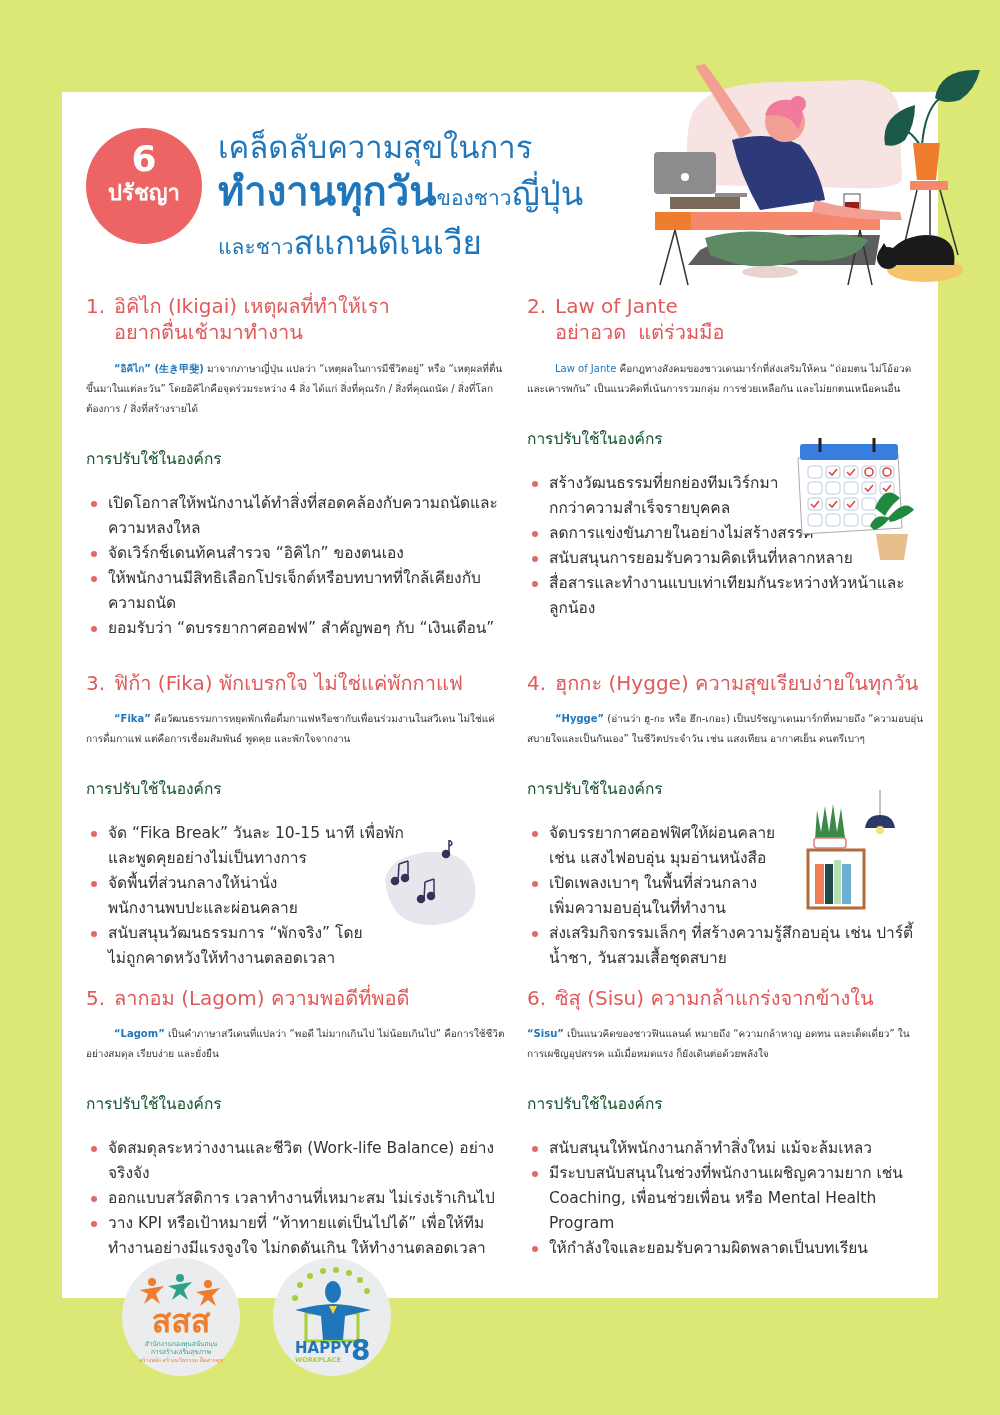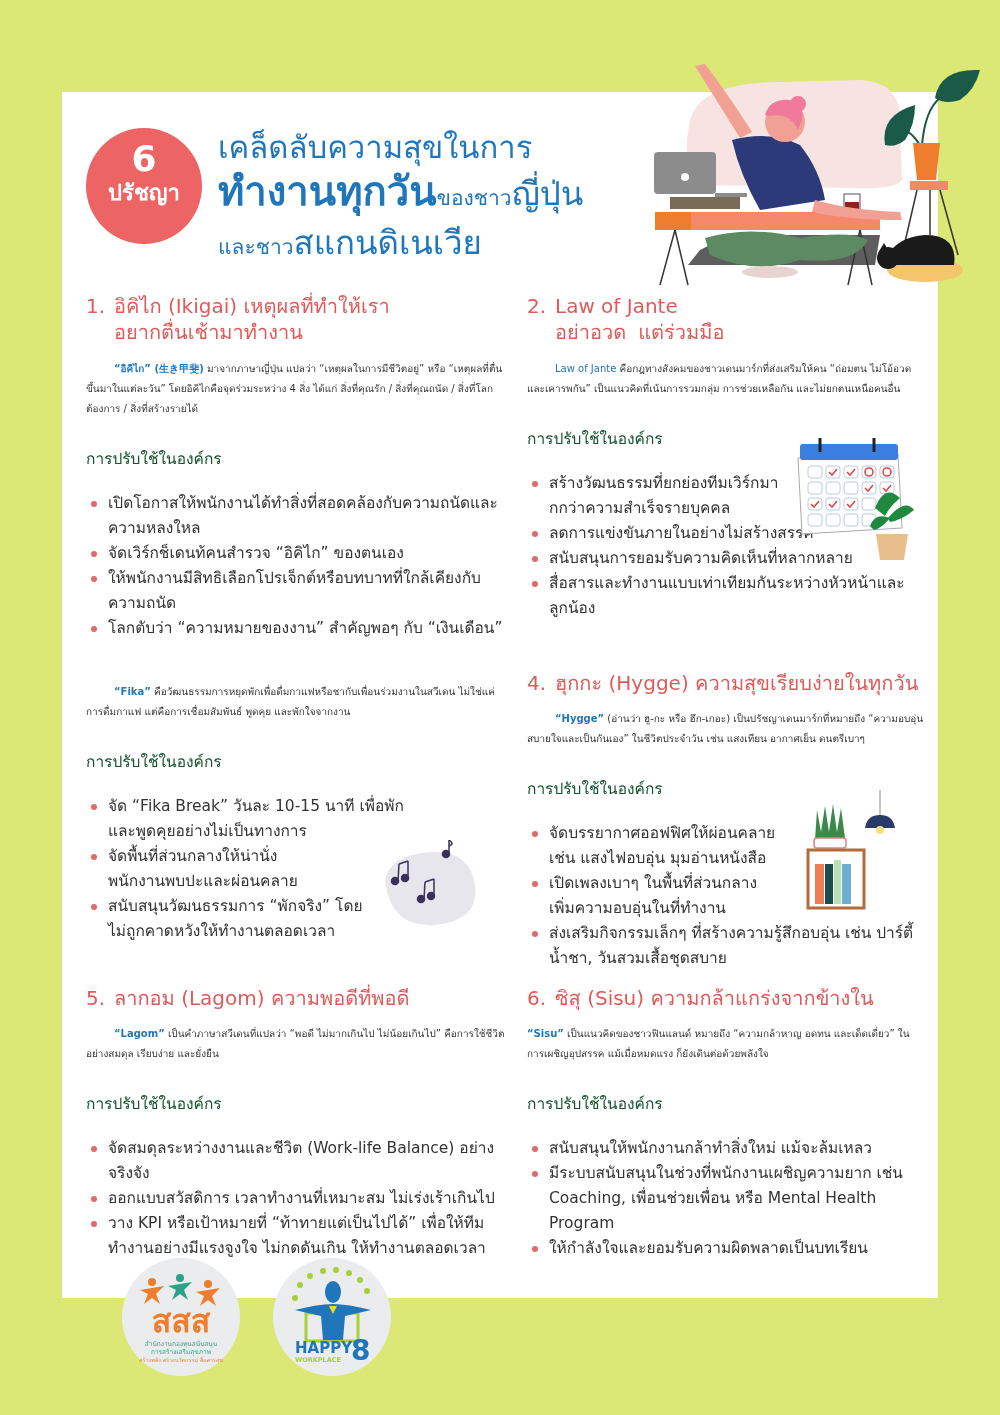--- a/index.html
+++ b/index.html
@@ -171,21 +171,21 @@
   <div class="sec-title">
     <span class="n">1.</span><span>อิคิไก (Ikigai) เหตุผลที่ทำให้เรา</span>
     <span class="sub">อยากตื่นเช้ามาทำงาน</span>
   </div>
   <p class="desc"><span class="kw">“อิคิไก” (生き甲斐)</span><span> มาจากภาษาญี่ปุ่น แปลว่า “เหตุผลในการมีชีวิตอยู่” หรือ “เหตุผลที่ตื่นขึ้นมาในแต่ละวัน” โดยอิคิไกคือจุดร่วมระหว่าง 4 สิ่ง ได้แก่ สิ่งที่คุณรัก / สิ่งที่คุณถนัด / สิ่งที่โลกต้องการ / สิ่งที่สร้างรายได้</span></p>
   <div class="apply">การปรับใช้ในองค์กร</div>
   <ul class="bullets">
     <li>เปิดโอกาสให้พนักงานได้ทำสิ่งที่สอดคล้องกับความถนัดและความหลงใหล</li>
     <li>จัดเวิร์กช็เดนท้คนสำรวจ “อิคิไก” ของตนเอง</li>
     <li>ให้พนักงานมีสิทธิเลือกโปรเจ็กต์หรือบทบาทที่ใกล้เคียงกับความถนัด</li>
-    <li>โลกตับว่า “ความหมายของงาน” สำคัญพอๆ กับ “เงินเดือน”</li>
+    <li>ยอมรับว่า “ดบรรยากาศออฟฟ” สำคัญพอๆ กับ “เงินเดือน”</li>
   </ul>
 </div>
 
 <div class="section" style="left:527px; top:293px; width:395px;">
   <div class="sec-title">
     <span class="n">2.</span><span>Law of Jante</span>
     <span class="sub">อย่าอวด แต่ร่วมมือ</span>
   </div>
   <p class="desc"><span class="kw" style="font-weight:normal">Law of Jante</span><span> คือกฎทางสังคมของชาวเดนมาร์กที่ส่งเสริมให้คน “ถ่อมตน ไม่โอ้อวด และเคารพกัน” เป็นแนวคิดที่เน้นการรวมกลุ่ม การช่วยเหลือกัน และไม่ยกตนเหนือคนอื่น</span></p>
   <div class="apply">การปรับใช้ในองค์กร</div>
@@ -233,20 +233,23 @@
       <path d="M39 66 l3 3 l5 -6"></path>
       <path d="M57 66 l3 3 l5 -6"></path>
   </g>
   <path d="M85 70 Q95 45 110 60 Q100 68 95 78 Z" fill="#1f8a3e"></path>
   <path d="M98 80 Q115 60 124 72 Q112 82 100 84 Z" fill="#1f8a3e"></path>
   <path d="M80 88 Q85 74 100 80 Q92 90 84 92 Z" fill="#1f8a3e"></path>
   <polygon points="86,96 118,96 114,122 90,122" fill="#e8bf8c"></polygon>
 </svg>
 
 <div class="section" style="left:86px; top:670px; width:420px;">
+  <div class="sec-title">
+    <span class="n">3.</span><span>ฟิก้า (Fika) พักเบรกใจ ไม่ใช่แค่พักกาแฟ</span>
+  </div>
   <p class="desc"><span class="kw">“Fika”</span><span> คือวัฒนธรรมการหยุดพักเพื่อดื่มกาแฟหรือชากับเพื่อนร่วมงานในสวีเดน ไม่ใช่แค่การดื่มกาแฟ แต่คือการเชื่อมสัมพันธ์ พูดคุย และพักใจจากงาน</span></p>
   <div class="apply">การปรับใช้ในองค์กร</div>
   <ul class="bullets">
     <li style="padding-right:80px">จัด “Fika Break” วันละ 10-15 นาที เพื่อพักและพูดคุยอย่างไม่เป็นทางการ</li>
     <li style="padding-right:190px">จัดพื้นที่ส่วนกลางให้น่านั่งพนักงานพบปะและผ่อนคลาย</li>
     <li style="padding-right:140px">สนับสนุนวัฒนธรรมการ “พักจริง” โดยไม่ถูกคาดหวังให้ทำงานตลอดเวลา</li>
   </ul>
 </div>
 
 <svg class="deco" style="left:375px; top:840px;" width="110" height="90" viewBox="0 0 110 90">

